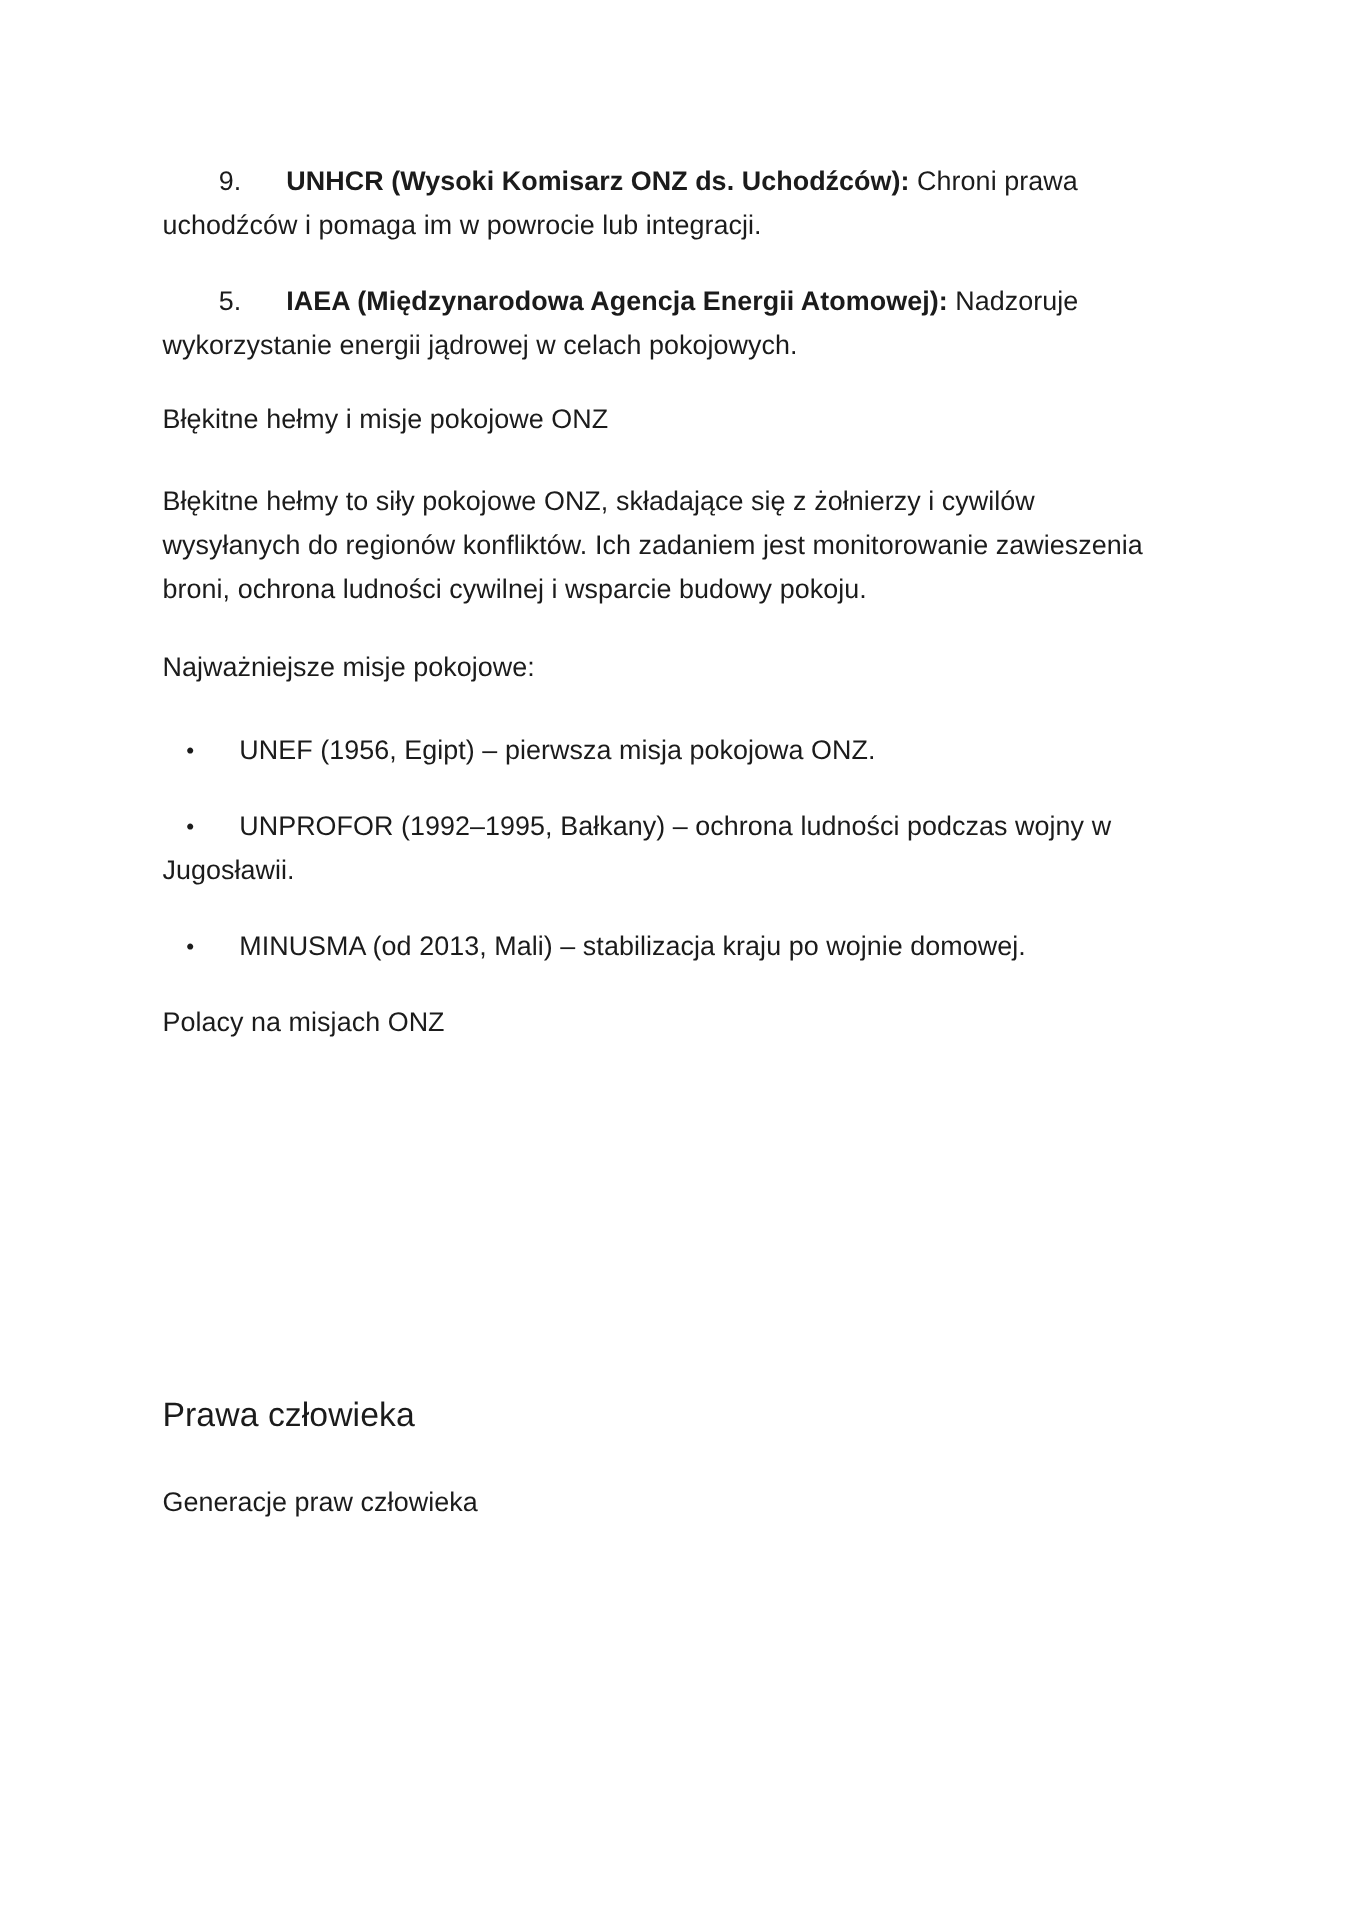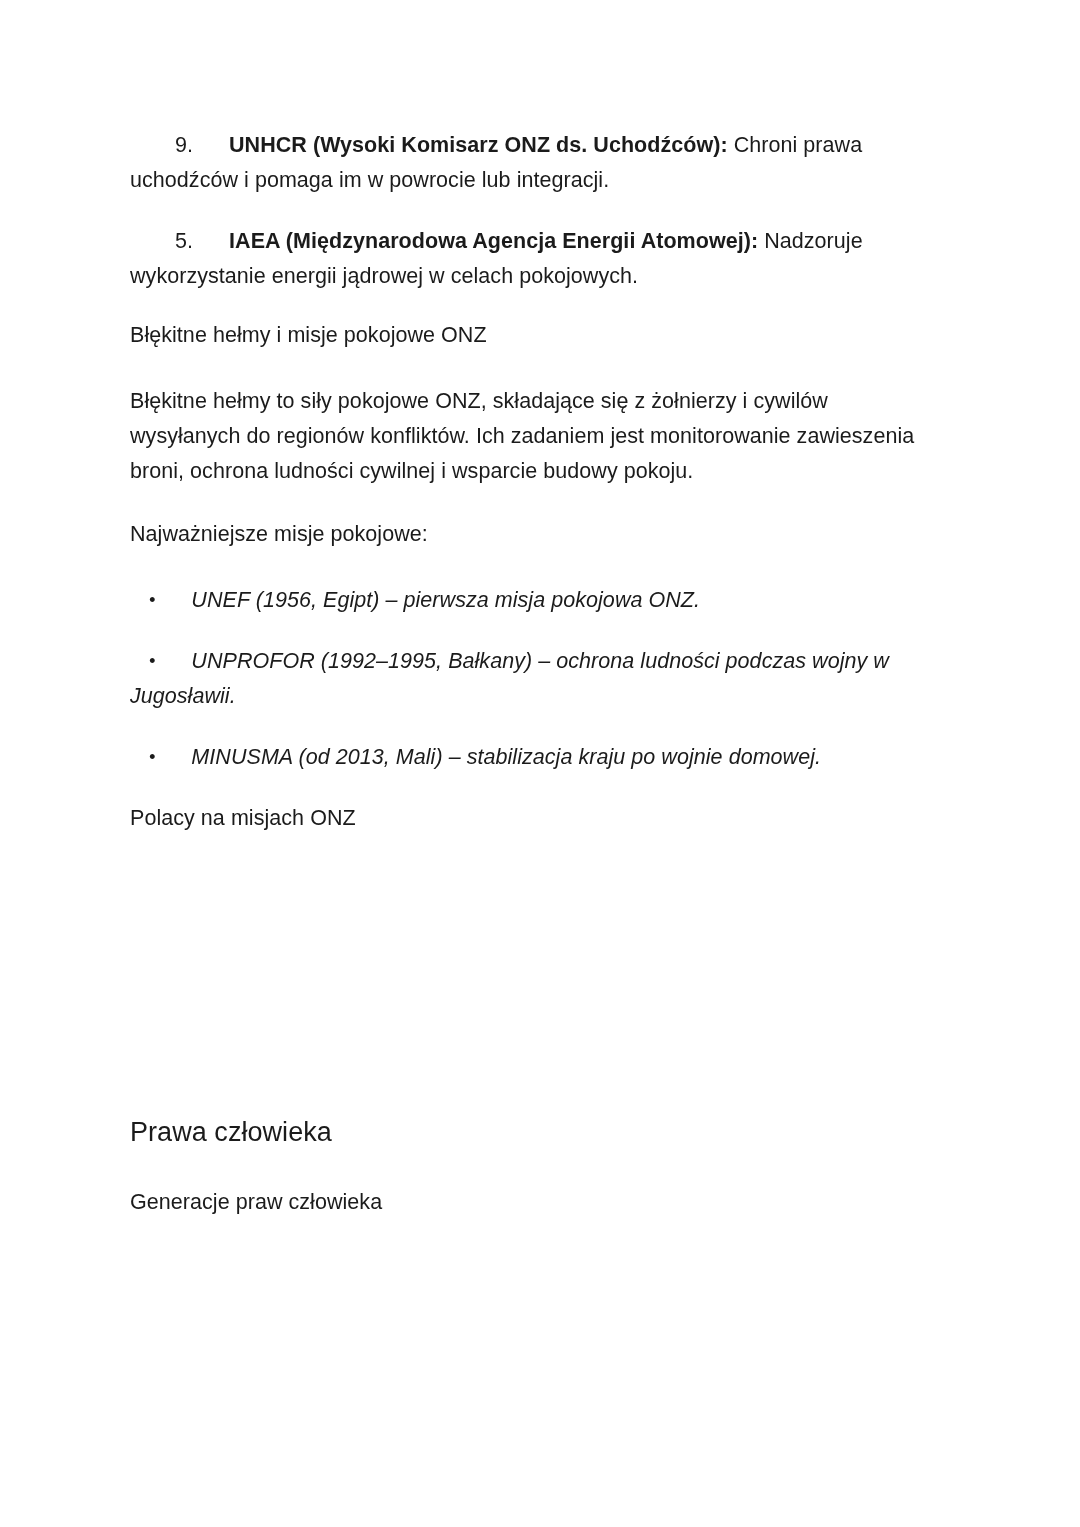--- a/index.html
+++ b/index.html
@@ -85,21 +85,20 @@
     list-style: none;
     margin: 0 0 10px 0;
     padding: 0;
   }
   ul.bullets li {
     font-size: 21.5px;
     line-height: 35px;
     margin: 0 0 26px 0;
     text-indent: 19px;
     letter-spacing: 0.05px;
-    font-style: italic;
   }
   ul.bullets li .dot {
     font-size: 18px;
     vertical-align: 1px;
   }
   ul.bullets li .tab {
     display: inline-block;
     width: 36px;
   }
 

